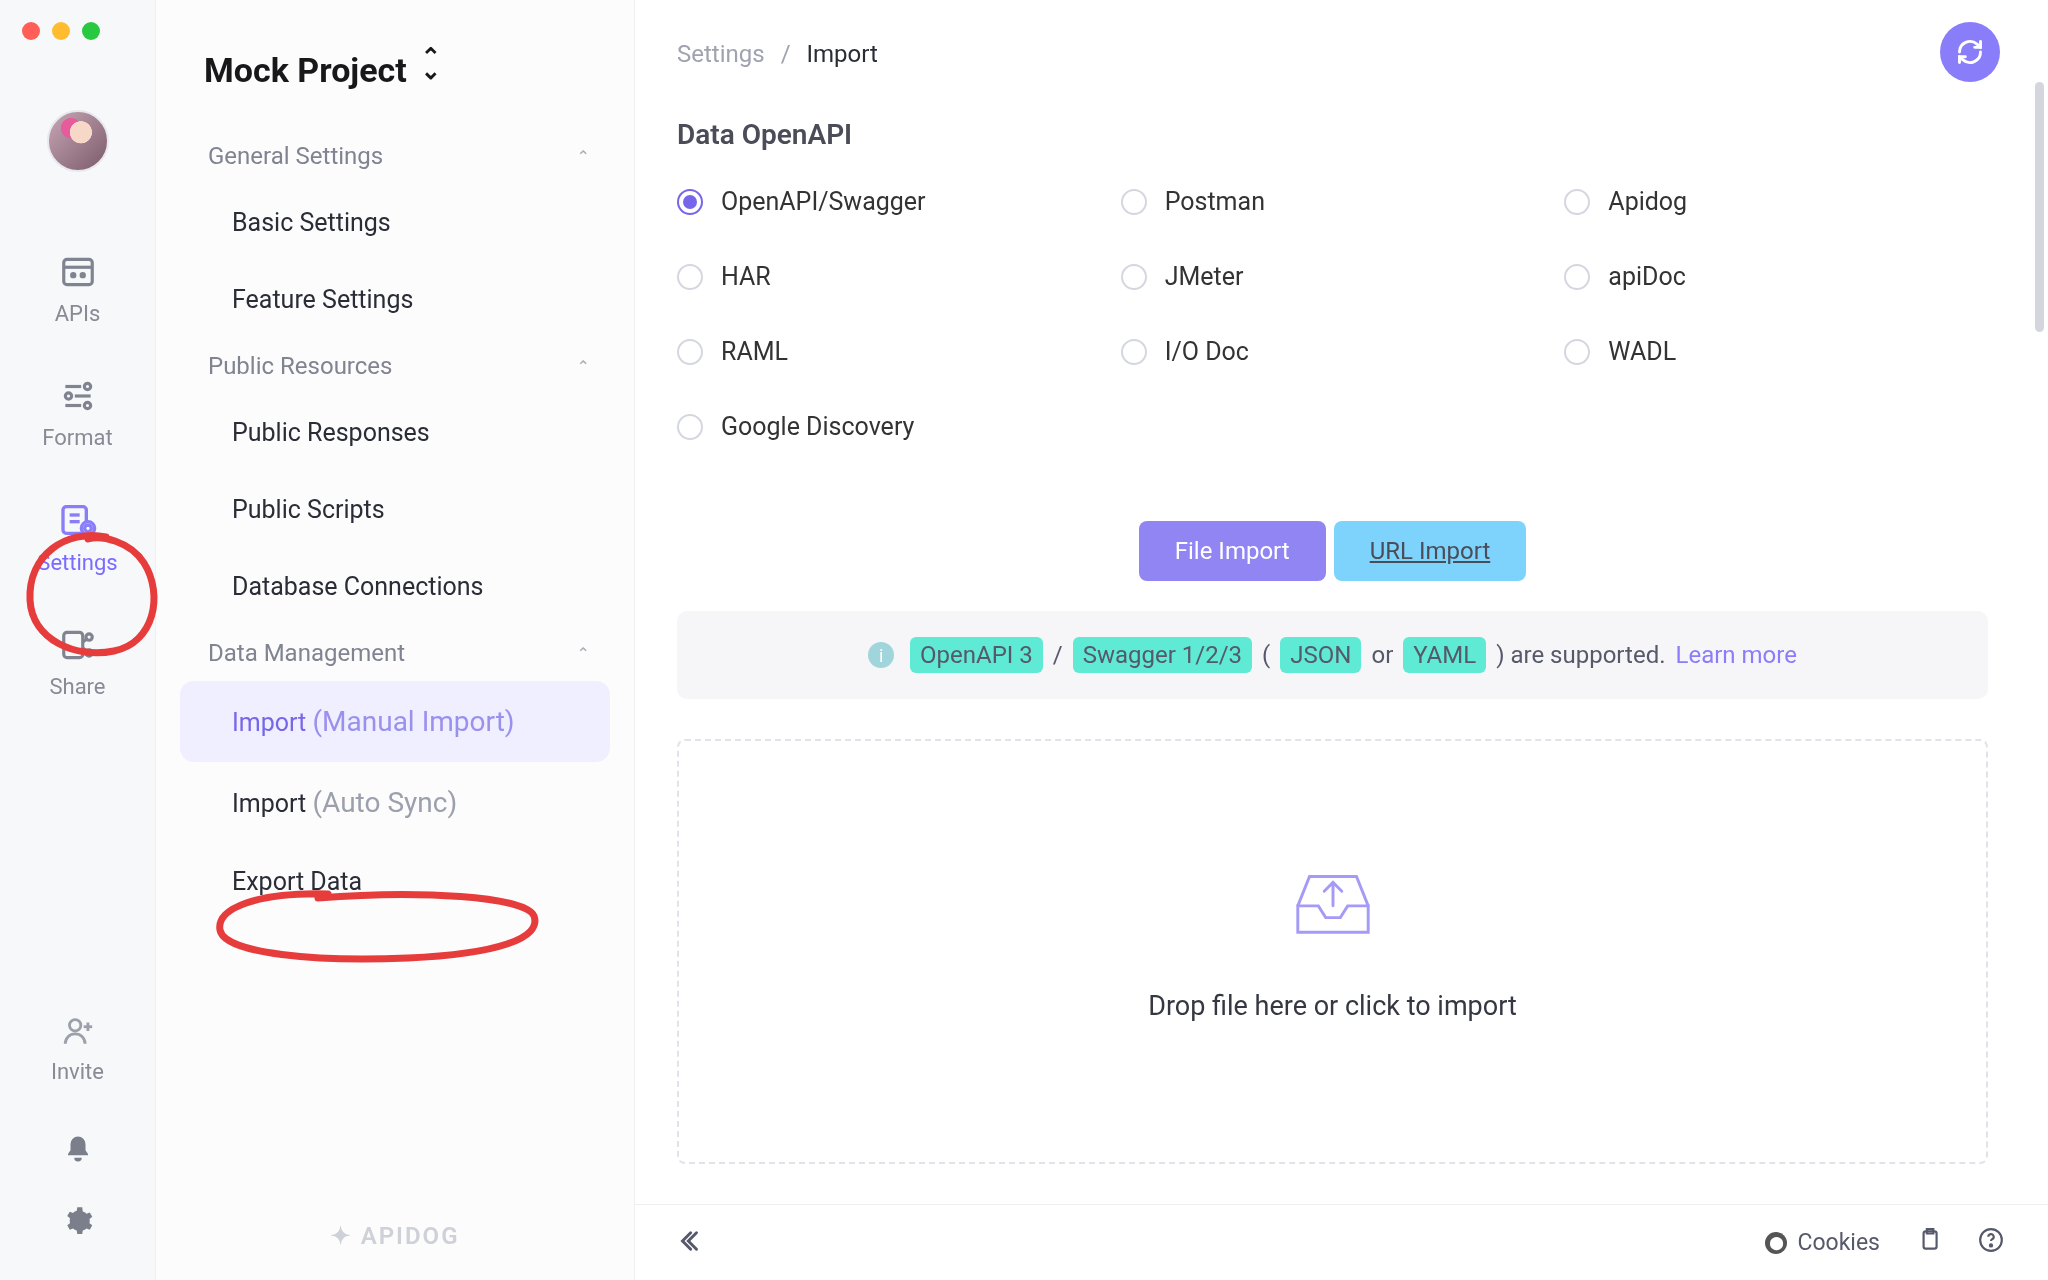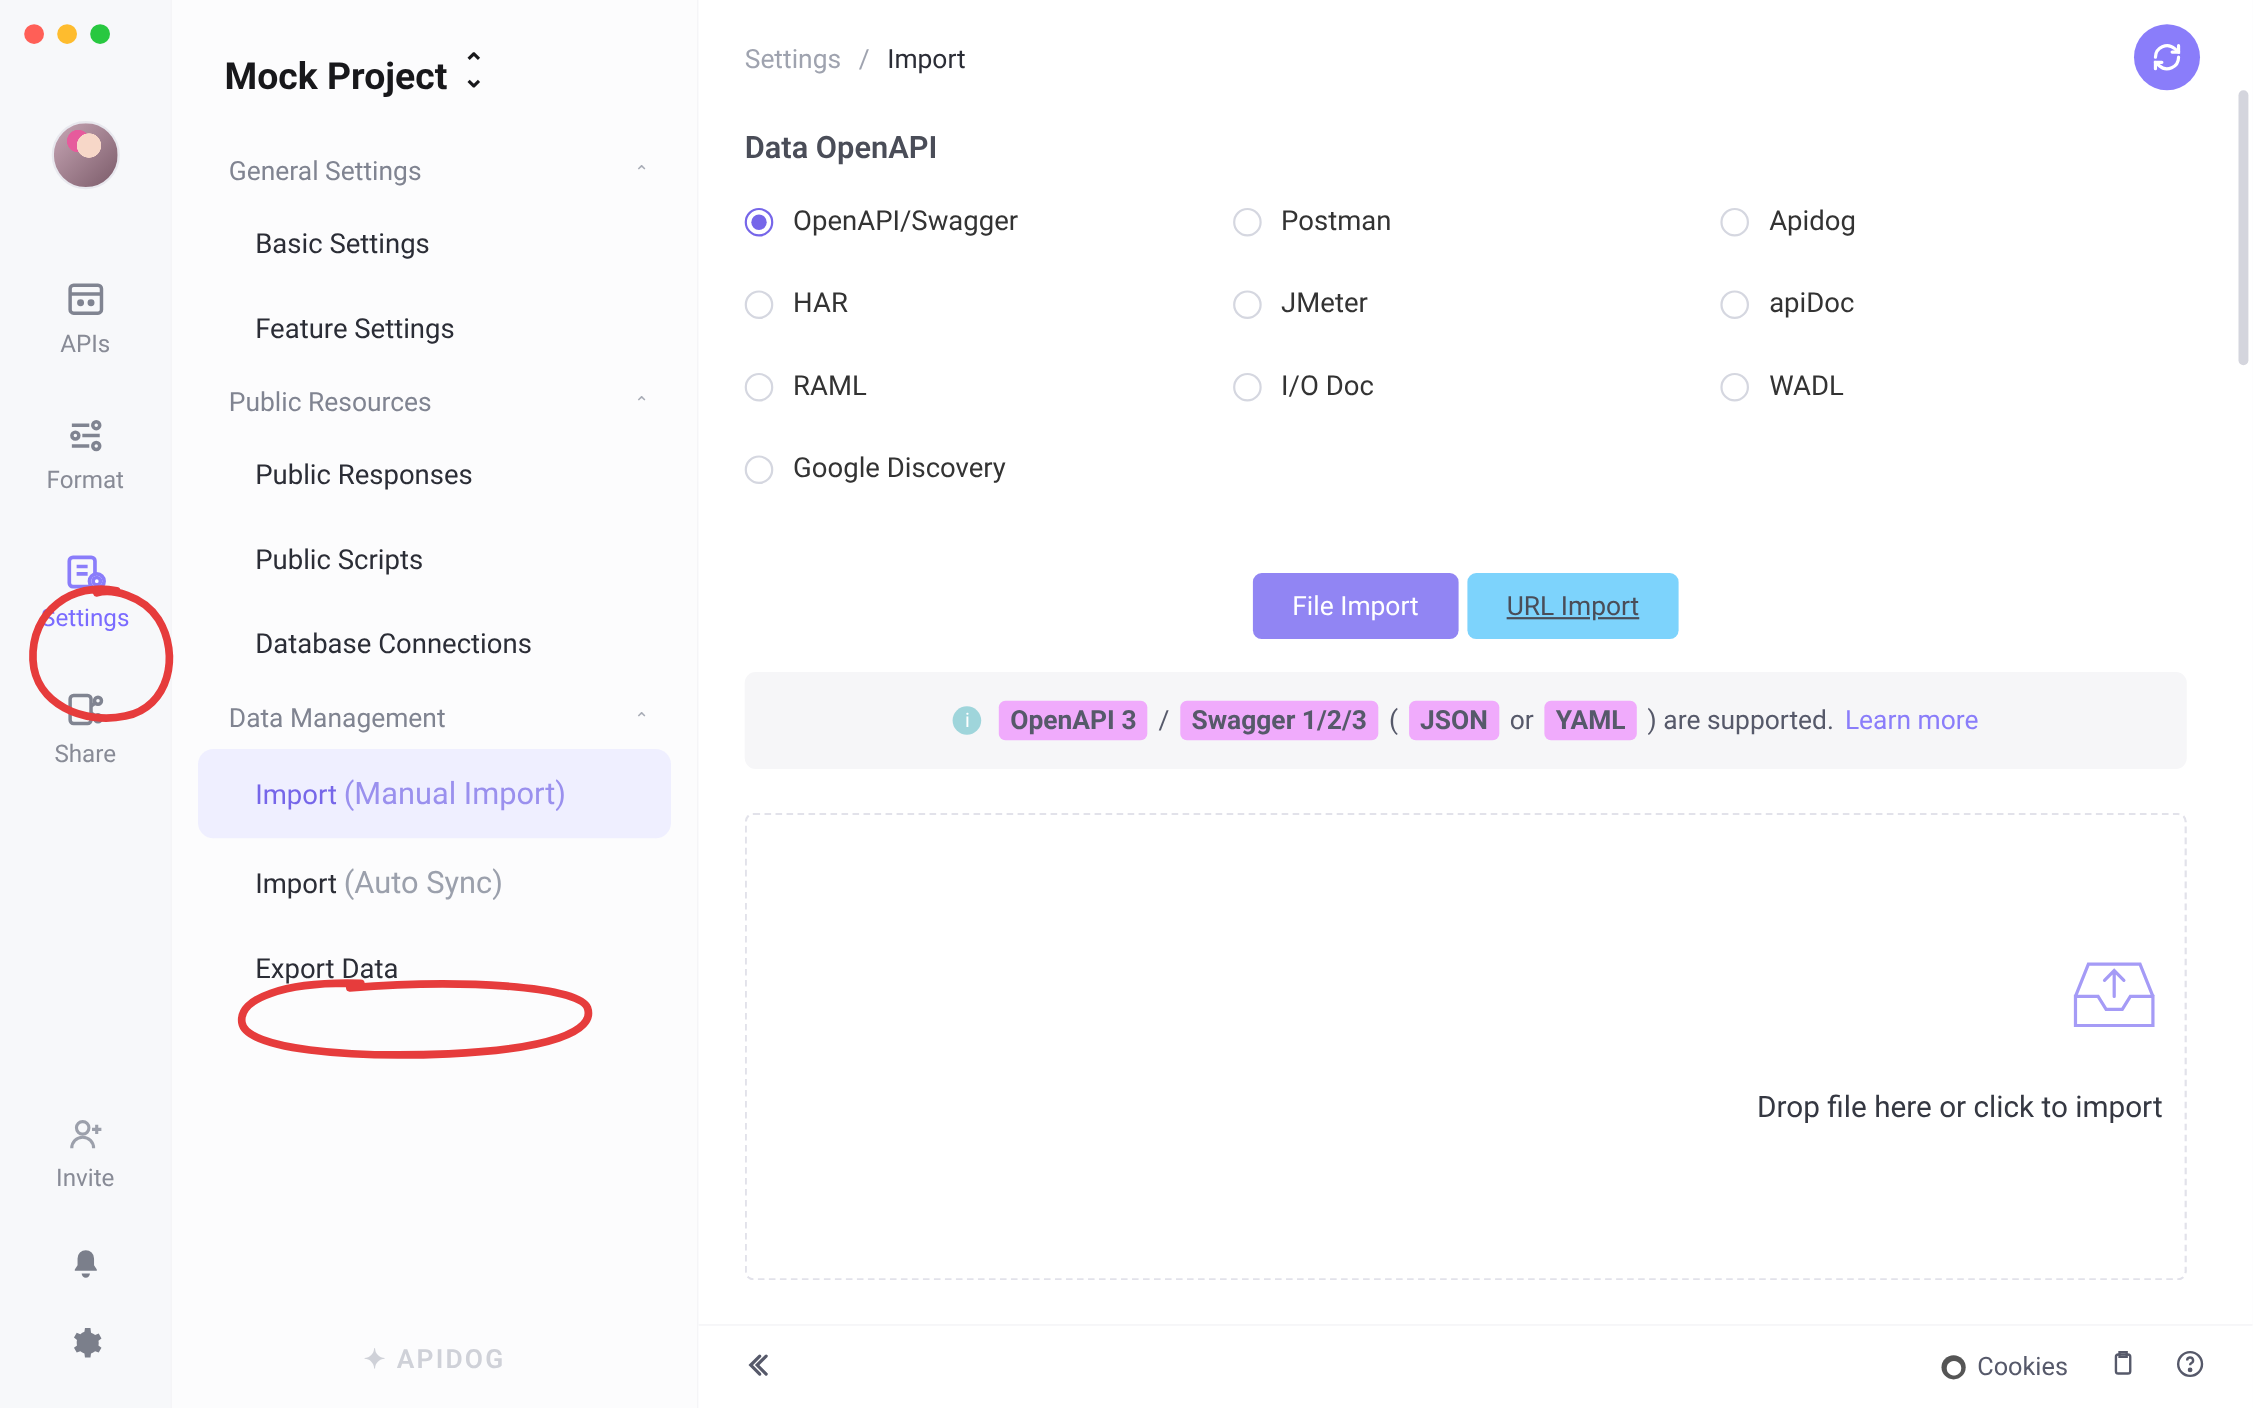--- a/index.html
+++ b/index.html
@@ -96,24 +96,24 @@
 .radio.selected .radio-dot { border-color:#7666e9; }
 .radio.selected .radio-dot::after { content:""; width:14px; height:14px; border-radius:50%; background:#7666e9; }
 
 .tabbar { display:flex; gap:0; margin:80px auto 30px; width:max-content;}
 .tab { padding:16px 36px; font-size:24px; border-radius:8px; cursor:pointer; }
 .tab.primary { background:#9185f3; color:#fff; }
 .tab.secondary { background:#7dd3fc; color:#4a4d58; margin-left:8px;text-decoration:underline; }
 
 .info-bar { background:#f6f6f8; border-radius:10px; padding:26px 30px; margin-top:10px; font-size:24px; color:#56596a; display:flex; flex-wrap:wrap; align-items:center; gap:10px; justify-content:center;}
 .info-bar .info-icon { width:26px; height:26px; border-radius:50%; background:#9fd5db; color:#fff; display:inline-flex; align-items:center; justify-content:center; font-size:18px; margin-right:6px;}
-.info-bar .chip { background:#f0abfc; padding:4px 10px; border-radius:6px;font-weight:bold; }
+.info-bar .chip { background:#5eead4; padding:4px 10px; border-radius:6px; }
 .info-bar .link { color:#8a7dfa; cursor:pointer; }
 
-.dropzone { border:2px dashed #e2e2ea; border-radius:8px; margin-top:40px; padding:120px 20px 140px; text-align:right; color:#353842; font-size:27px; cursor:pointer;}
+.dropzone { border:2px dashed #e2e2ea; border-radius:8px; margin-top:40px; padding:120px 20px 140px; text-align:center; color:#353842; font-size:27px; cursor:pointer;}
 .dropzone svg { margin-bottom:44px; }
 
 .bottom-bar { position:absolute; bottom:0; left:0; right:0; height:76px; border-top:1px solid #f0f0f3; display:flex; align-items:center; padding:0 44px; background:#fff;}
 .bottom-bar .chev-left { color:#56596a; cursor:pointer; }
 .bottom-right { margin-left:auto; display:flex; align-items:center; gap:36px; color:#56596a; font-size:23px; }
 .cookie-dot { width:22px; height:22px; border-radius:50%; background:#555; display:inline-flex; align-items:center; justify-content:center; color:#fff; font-size:13px; margin-right:10px;}
 
 
 .hand-circle { position:absolute; pointer-events:none; z-index:30;}
 

